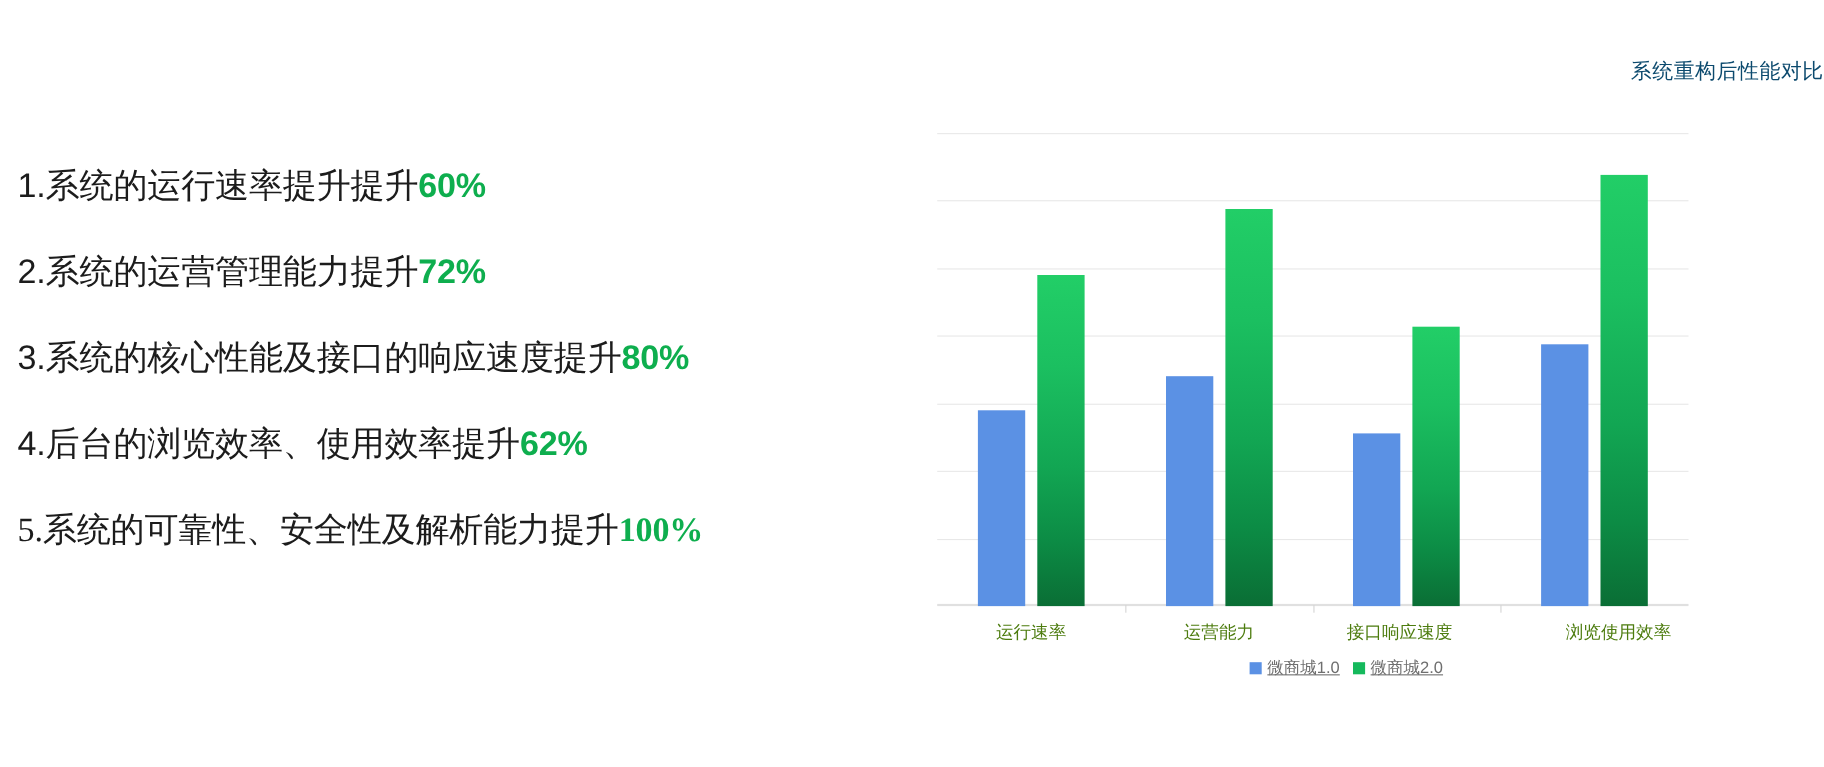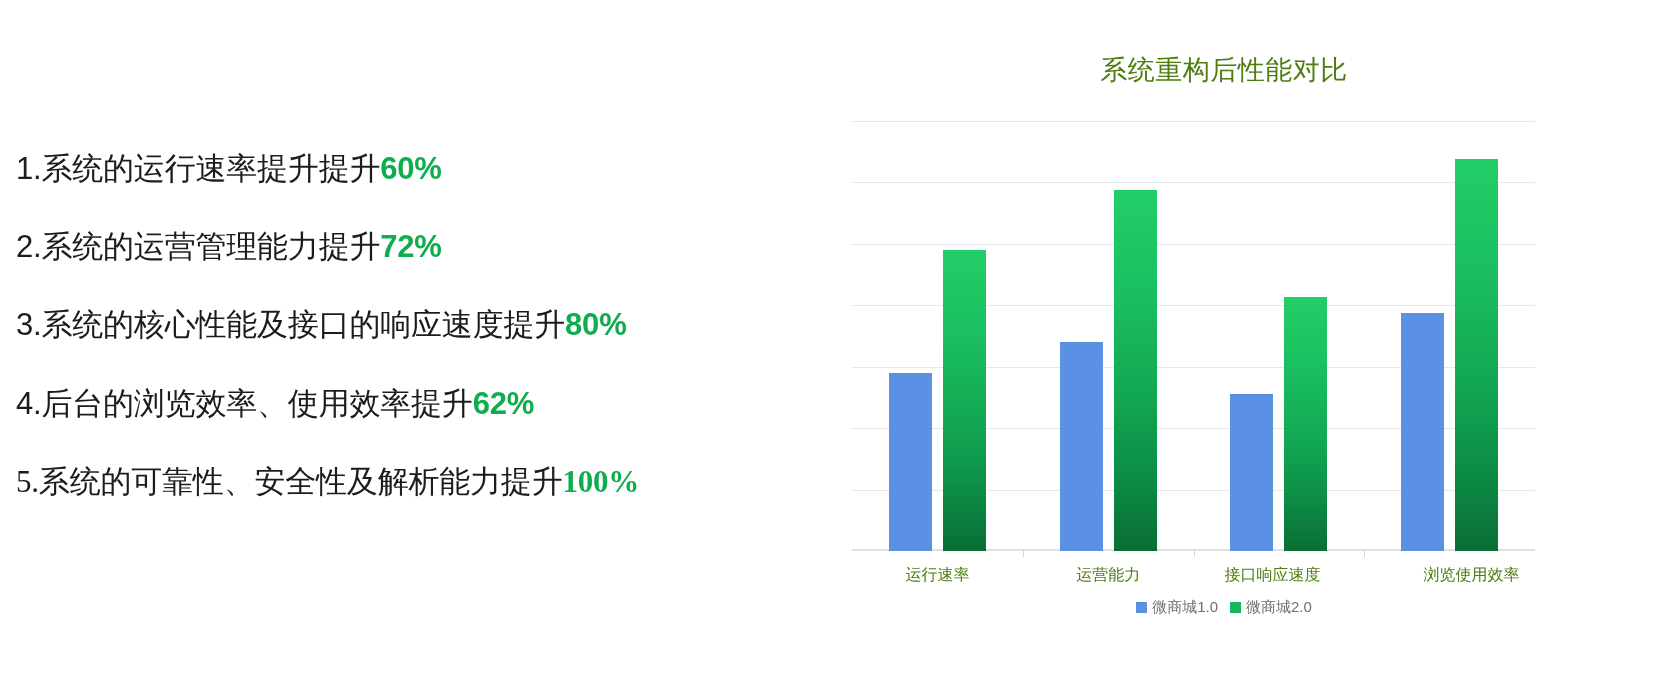--- a/index.html
+++ b/index.html
@@ -66,23 +66,23 @@
     top: 0;
     width: 868px;
     height: 697px;
   }
 
   #chart-title {
     position: absolute;
     left: 0;
     top: 52px;
     width: 868px;
-    text-align: center;
-    font-size: 27px;
-    color: #4d7c0f;
+    text-align: right;
+    font-size: 19px;
+    color: #0c4a6e;
     font-weight: 400;
     letter-spacing: 0.5px;
   }
 
   
   #plot {
     position: absolute;
     left: 62px;        
     top: 121px;
     width: 683px;      
@@ -145,20 +145,21 @@
     align-items: center;
     gap: 12px;
   }
   .legend-entry {
     display: flex;
     align-items: center;
     gap: 5px;
     font-size: 15px;
     color: #6f6f6f;
     white-space: nowrap;
+    text-decoration: underline;
   }
   .legend-swatch {
     width: 11px;
     height: 11px;
     display: inline-block;
   }
 </style>
 </head>
 <body>
 

